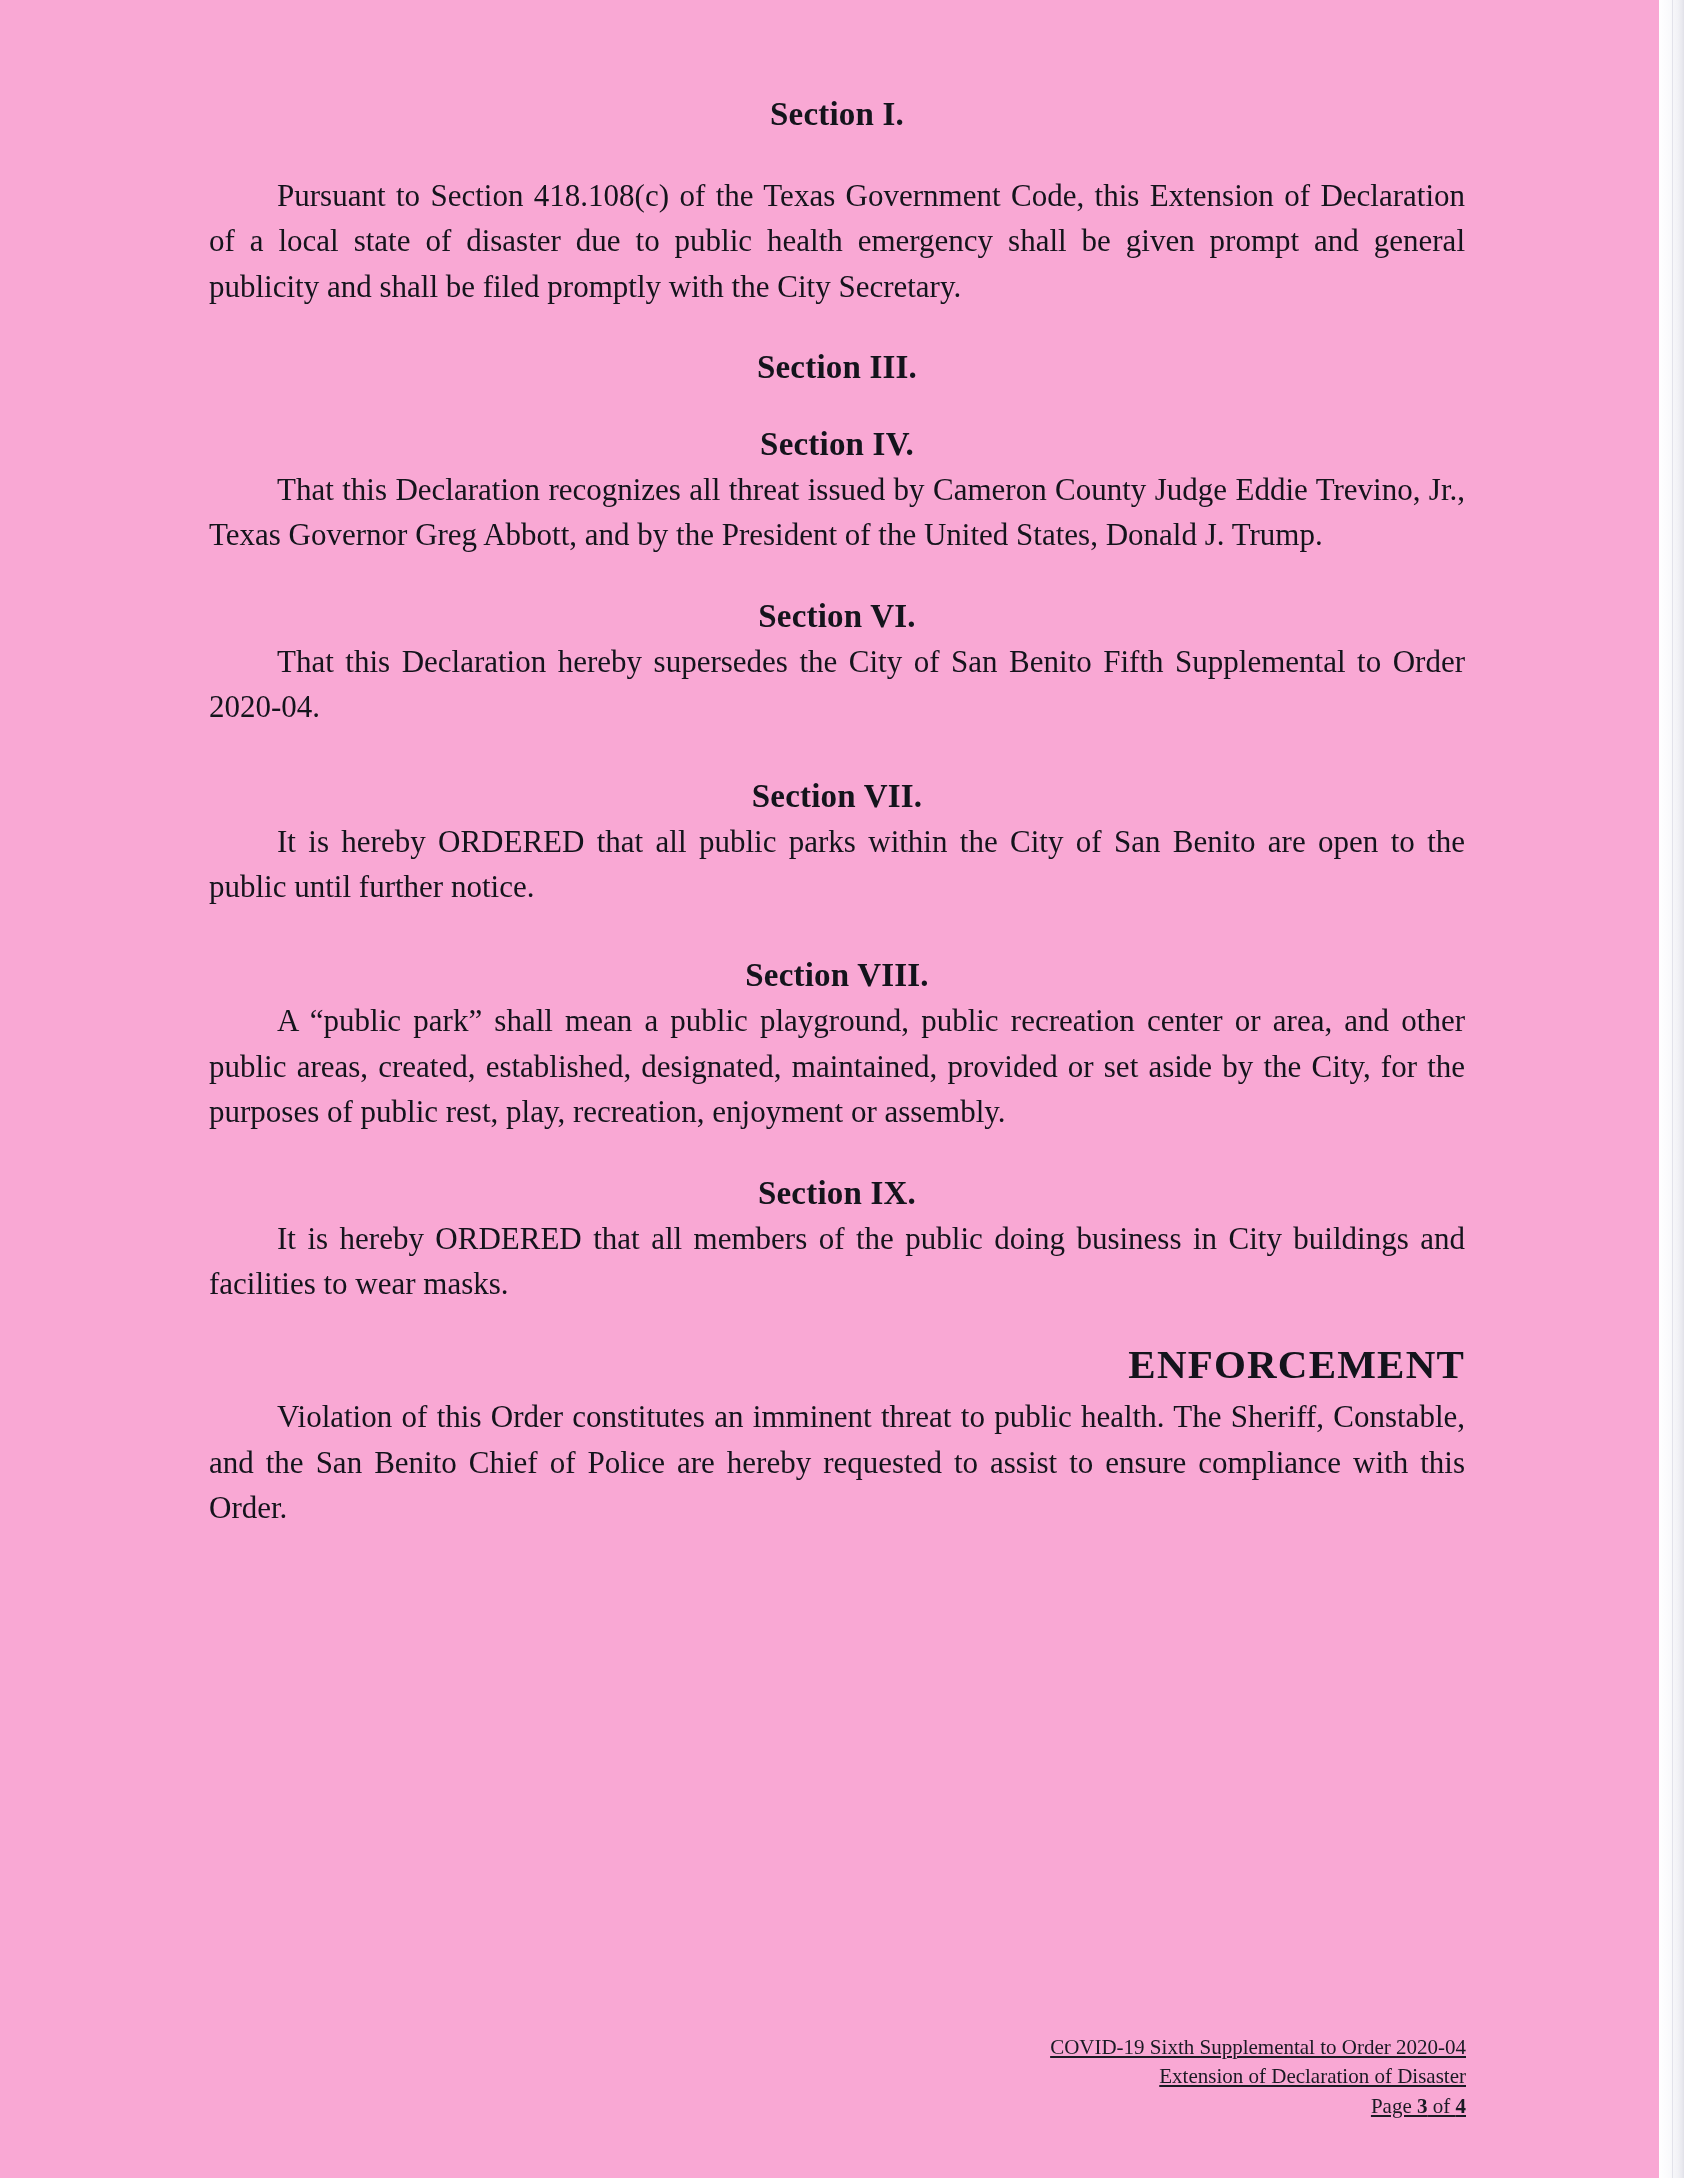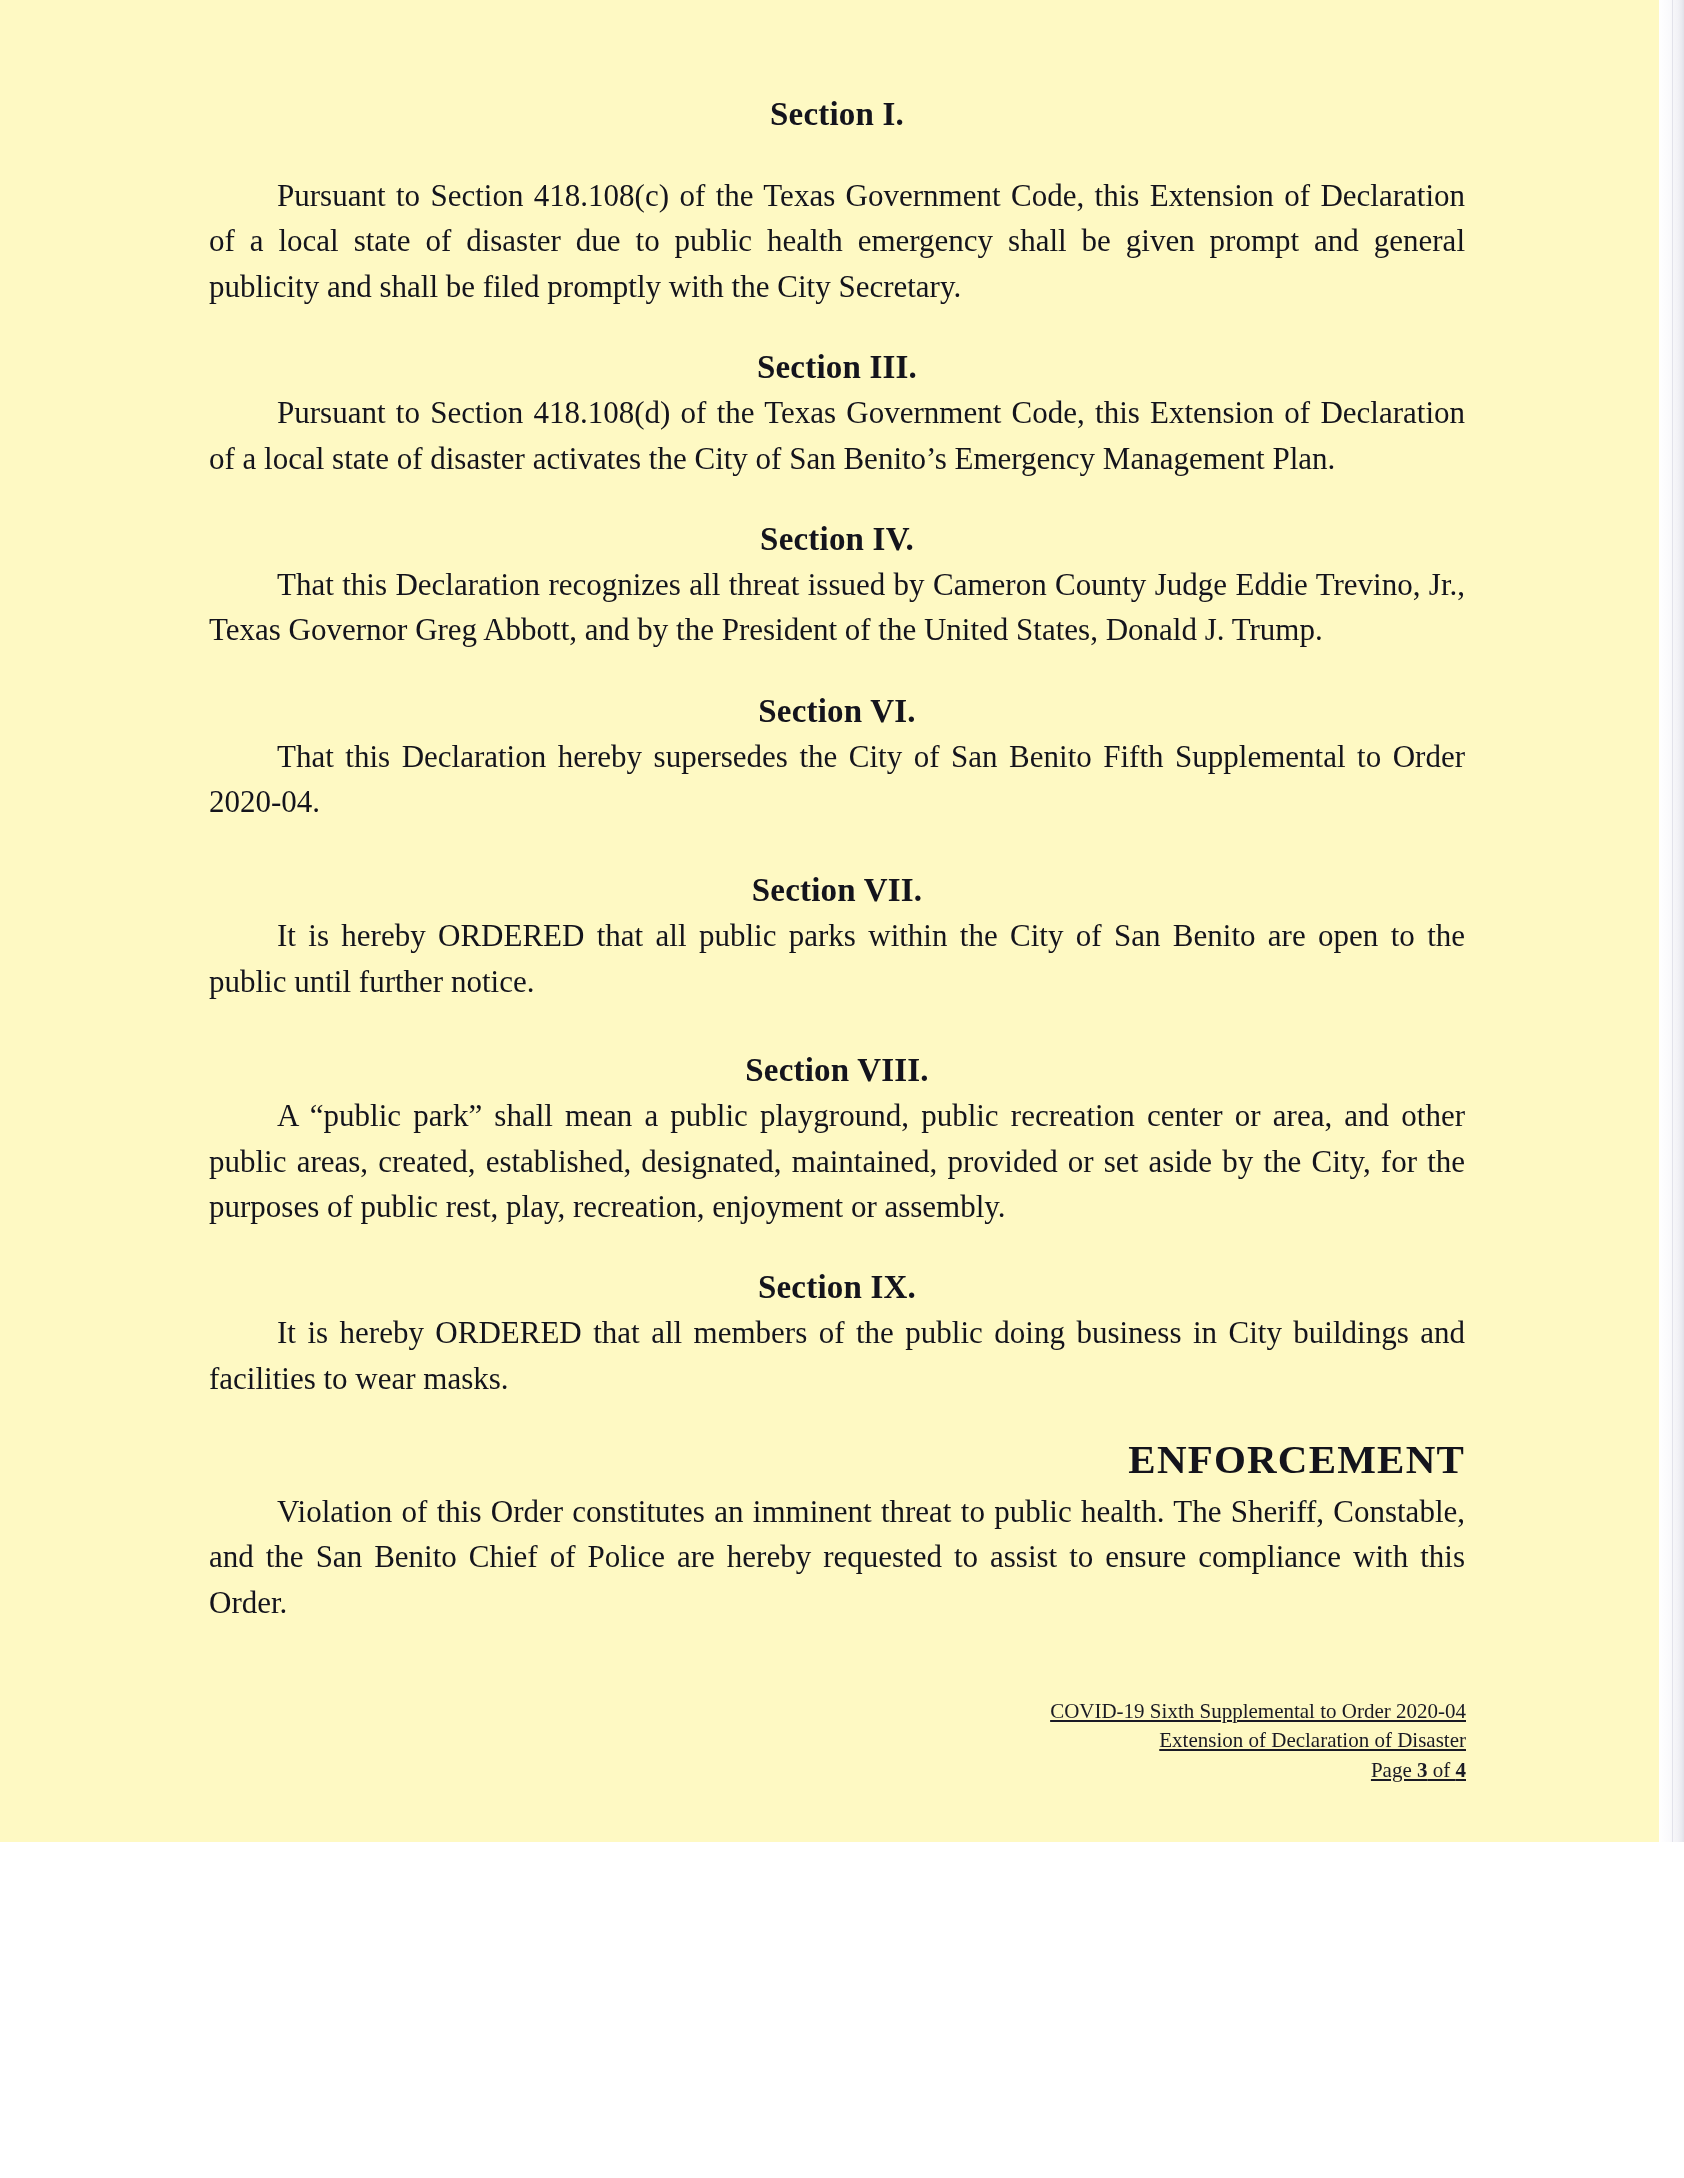--- a/index.html
+++ b/index.html
@@ -5,22 +5,22 @@
 <style>
   html, body {
     margin: 0;
     padding: 0;
     background: #ffffff;
   }
 
   .page {
     position: relative;
     width: 1685px;
-    height: 1842px;
-    background: #fef9c3;
+    height: 2178px;
+    background: #f9a8d4;
     overflow: hidden;
     font-family: "Liberation Serif", "DejaVu Serif", serif;
     color: #14141c;
     box-sizing: border-box;
     padding-left: 40px;
   }
 
   
   .scan-edge {
     position: absolute;
@@ -114,21 +114,20 @@
     <div class="block">
       <h2 class="section-heading">Section I.</h2>
     </div>
 
     <div class="block">
       <p class="body-text">Pursuant to Section 418.108(c) of the Texas Government Code, this Extension of Declaration of a local state of disaster due to public health emergency shall be given prompt and general publicity and shall be filed promptly with the City Secretary.</p>
     </div>
 
     <div class="block">
       <h2 class="section-heading">Section III.</h2>
-      <p class="body-text">Pursuant to Section 418.108(d) of the Texas Government Code, this Extension of Declaration of a local state of disaster activates the City of San Benito’s Emergency Management Plan.</p>
     </div>
 
     <div class="block">
       <h2 class="section-heading">Section IV.</h2>
       <p class="body-text">That this Declaration recognizes all threat issued by Cameron County Judge Eddie Trevino, Jr., Texas Governor Greg Abbott, and by the President of the United States, Donald J. Trump.</p>
     </div>
 
 
     <div class="block loose">
       <h2 class="section-heading">Section VI.</h2>

